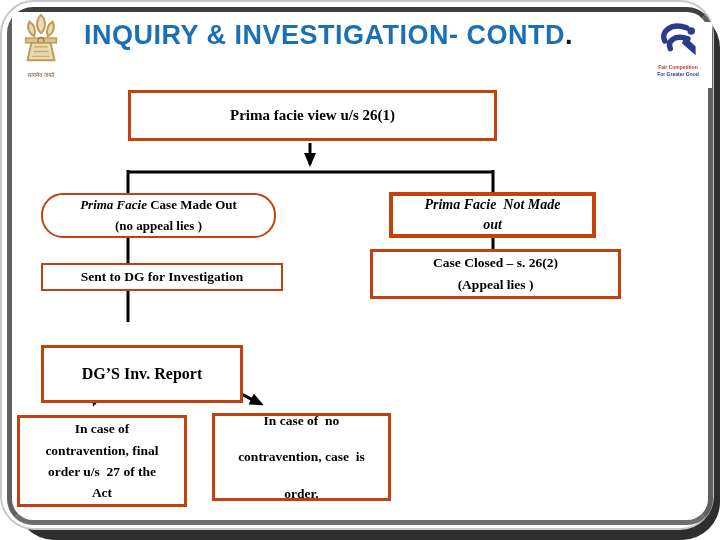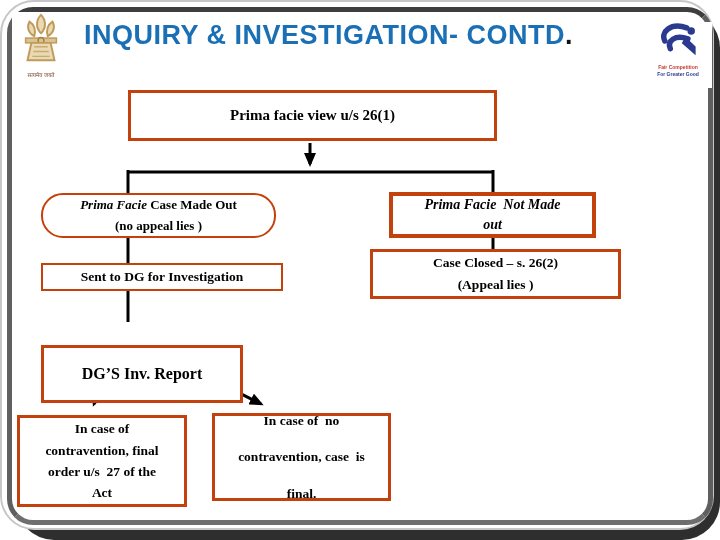--- a/index.html
+++ b/index.html
@@ -162,16 +162,16 @@
   <div class="fbox box-contra">
     <div class="ln">In case of</div>
     <div class="ln">contravention, final</div>
     <div class="ln">order u/s  27 of the</div>
     <div class="ln">Act</div>
   </div>
 
   <div class="fbox box-nocontra">
     <div class="ln">In case of  no</div>
     <div class="ln">contravention, case  is</div>
-    <div class="ln">final.</div>
+    <div class="ln">order.</div>
   </div>
 
 </div>
 
 </body></html>

